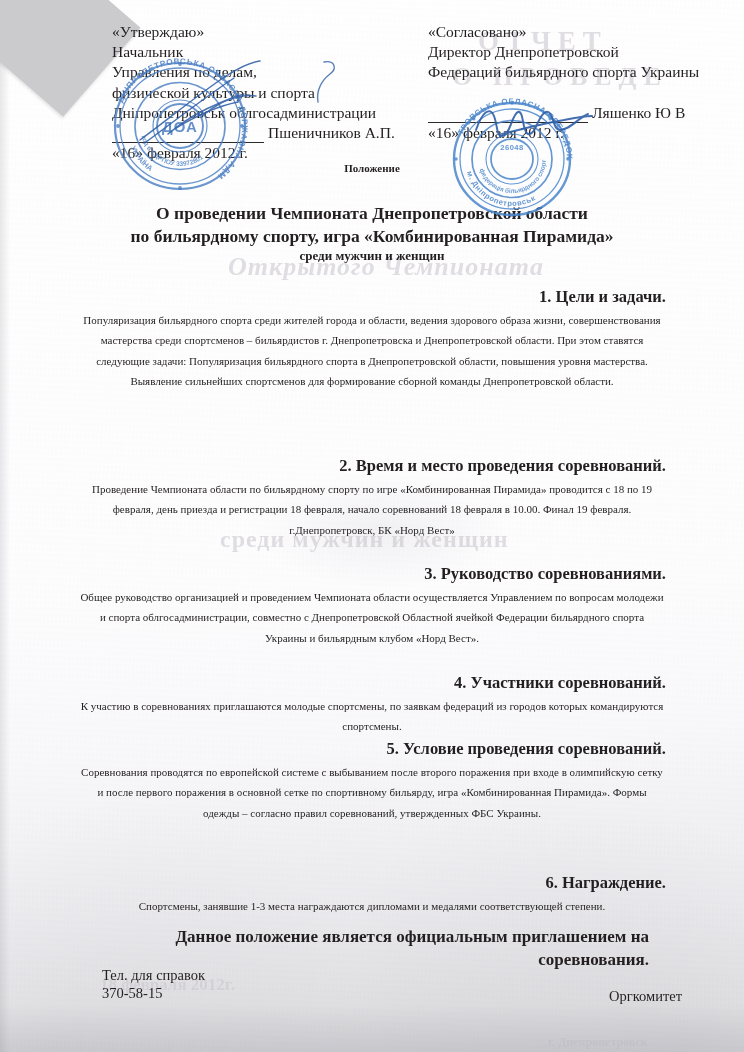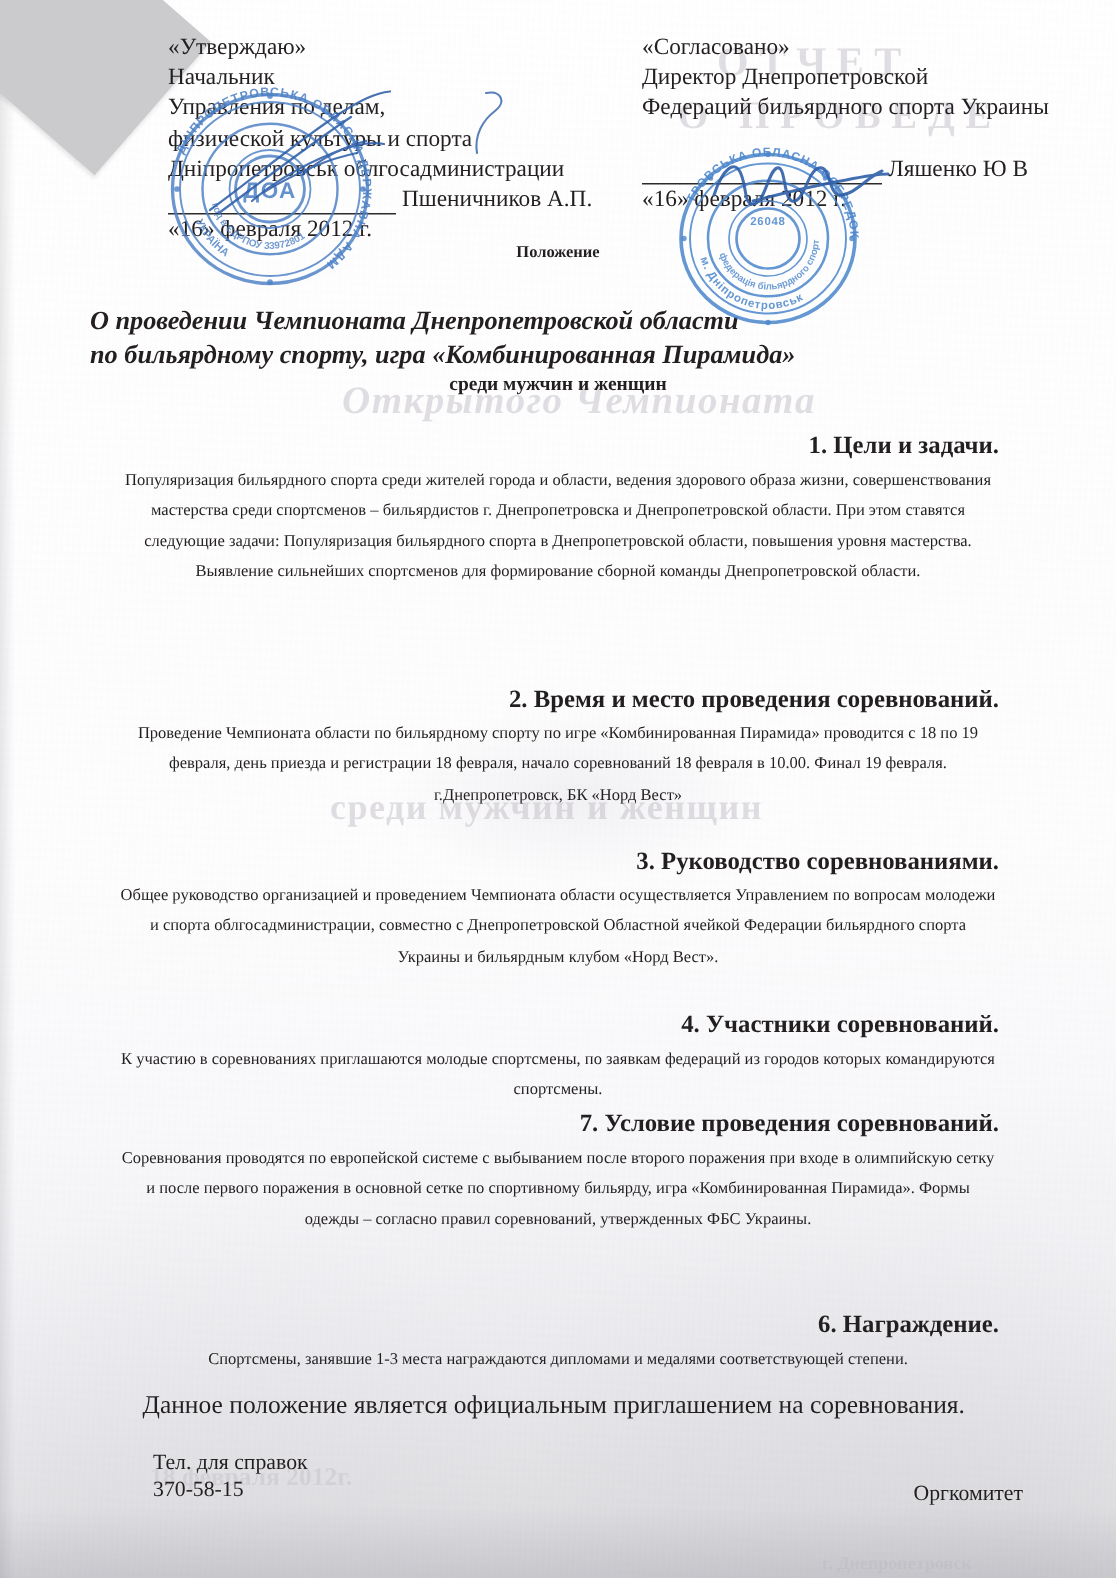--- a/index.html
+++ b/index.html
@@ -104,25 +104,24 @@
   .doc-title {
     position: absolute;
     top: 162px; left: 0; right: 0;
     text-align: center;
     font-size: 11px;
     font-weight: bold;
   }
   .main-title {
     position: absolute;
     top: 202px; left: 60px; right: 60px;
-    text-align: left;
+    text-align: center;
     font-size: 17.5px;
     font-weight: bold;
     line-height: 23px;
-    font-style: italic;
   }
   .subtitle {
     position: absolute;
     top: 248px; left: 0; right: 0;
     text-align: center;
     font-size: 13px;
     font-weight: bold;
   }
 
   .section {
@@ -139,23 +138,23 @@
     text-align: right;
   }
   .sec-body {
     font-size: 11px;
     line-height: 20.4px;
     margin: 0;
   }
   .closing {
     position: absolute;
     left: 95px; width: 554px;
-    text-align: left;
+    text-align: right;
     font-size: 17px;
-    font-weight: normal;
+    font-weight: bold;
     line-height: 23px;
   }
   .footer-left {
     position: absolute;
     left: 102px;
     font-size: 14.5px;
     line-height: 18px;
     text-align: left;
   }
   .footer-right {
@@ -242,21 +241,21 @@
       <p class="sec-head">3. Руководство соревнованиями.</p>
       <p class="sec-body">Общее руководство организацией и проведением Чемпионата области осуществляется Управлением по вопросам молодежи и спорта облгосадминистрации, совместно с Днепропетровской Областной ячейкой Федерации бильярдного спорта Украины и бильярдным клубом «Норд Вест».</p>
     </div>
 
     <div class="section" style="top:672px;">
       <p class="sec-head">4. Участники соревнований.</p>
       <p class="sec-body">К участию в соревнованиях приглашаются молодые спортсмены, по заявкам федераций из городов которых командируются спортсмены.</p>
     </div>
 
     <div class="section" style="top:738px;">
-      <p class="sec-head">7. Условие проведения соревнований.</p>
+      <p class="sec-head">5. Условие проведения соревнований.</p>
       <p class="sec-body">Соревнования проводятся по европейской системе с выбыванием после второго поражения при входе в олимпийскую сетку и после первого поражения в основной сетке по спортивному бильярду, игра «Комбинированная Пирамида». Формы одежды – согласно правил соревнований, утвержденных ФБС Украины.</p>
     </div>
 
     <div class="section" style="top:872px;">
       <p class="sec-head">6. Награждение.</p>
       <p class="sec-body">Спортсмены, занявшие 1-3 места награждаются дипломами и медалями соответствующей степени.</p>
     </div>
 
     <div class="closing" style="top:925px;">Данное положение является официальным приглашением на соревнования.</div>
 

